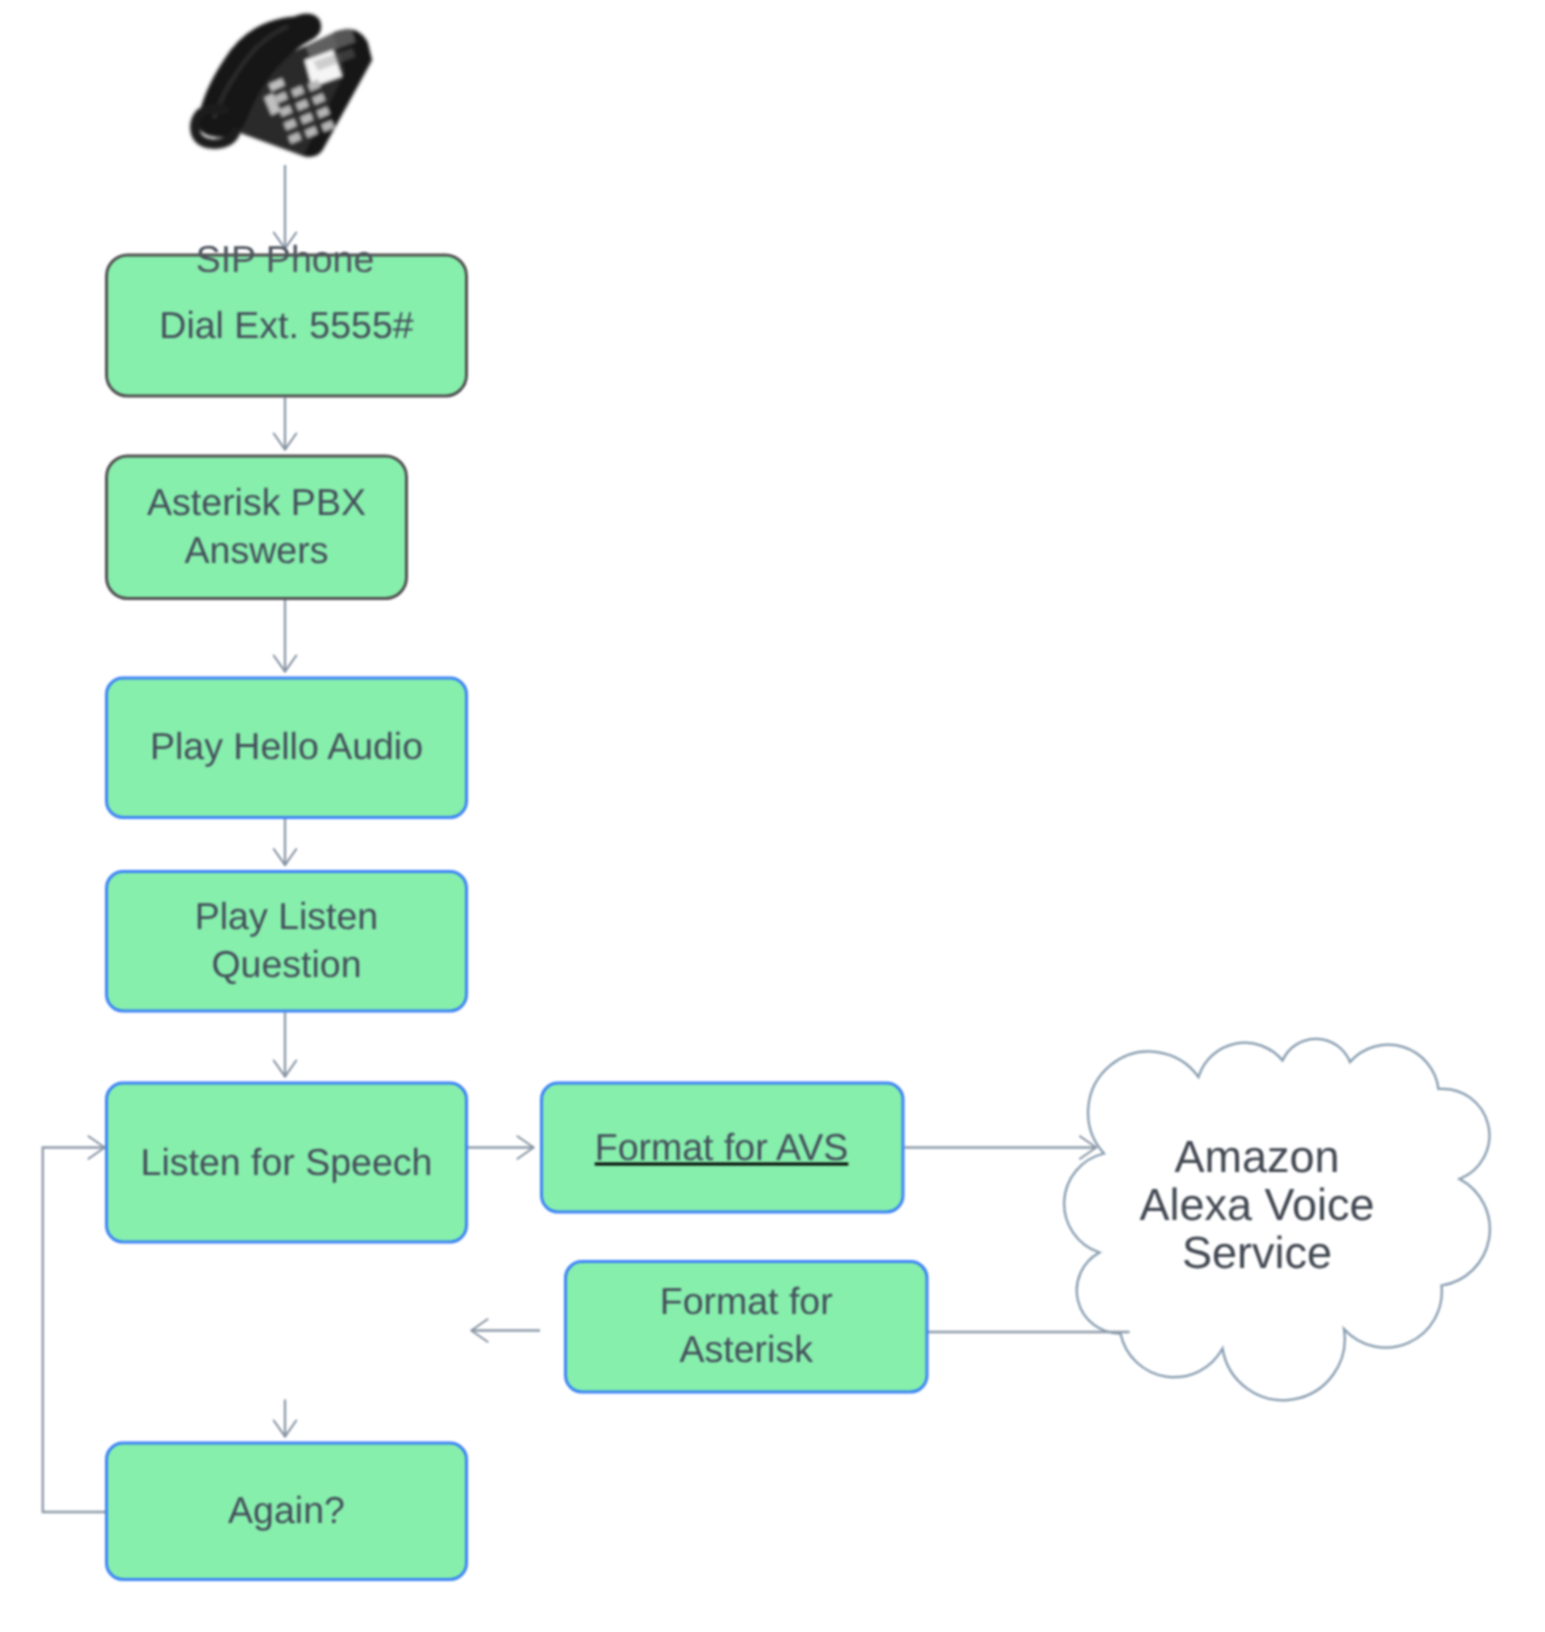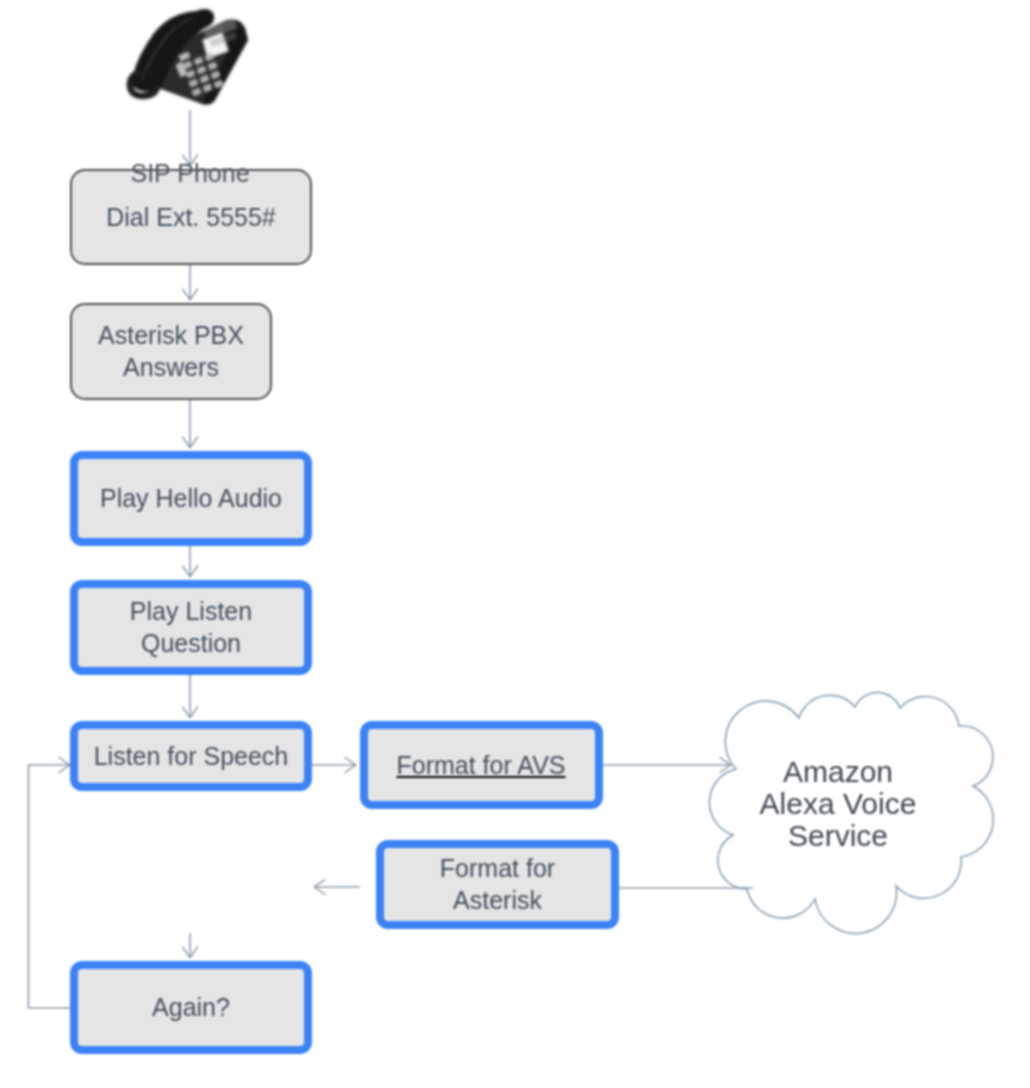--- a/index.html
+++ b/index.html
@@ -1,23 +1,23 @@
 <!DOCTYPE html>
 <html><head>
 <meta charset="utf-8">
 <title>Asterisk Alexa Voice Service Call Flow</title>
 <style>
   html,body{margin:0;padding:0;background:#ffffff;}
   body{width:1030px;height:1088px;overflow:hidden;
        font-family:"Liberation Sans",sans-serif;}
   #stage{position:relative;width:1030px;height:1088px;background:#fff;filter:blur(0.8px);}
   .node{position:absolute;box-sizing:border-box;display:flex;align-items:center;
-        justify-content:center;text-align:center;border-radius:12px;background:#e5e5e5;}
+        justify-content:center;text-align:center;border-radius:12px;background:#86efac;}
   .node.gray{border:2px solid #4f4f4f;border-radius:15px;}
-  .node.green{border:8px solid #3b82f6;border-radius:12px;}
+  .node.green{border:2px solid #3b82f6;border-radius:12px;}
   .lbl{color:#444e5a;font-size:25px;line-height:32px;white-space:pre-line;}
   #sipcap{position:absolute;color:#4e555e;font-size:25px;left:69px;width:242px;
           text-align:center;top:119px;margin-top:40px;}
   svg.layer{position:absolute;left:0;top:0;width:1030px;height:1088px;}
   #cloudtext{position:absolute;text-align:center;color:#414751;font-size:30px;
              line-height:32px;white-space:pre-line;left:703px;width:270px;top:756px;}
 </style>
 </head>
 <body>
 
@@ -92,21 +92,21 @@
     <span class="lbl">Asterisk PBX
 Answers</span>
   </div>
   <div class="node green" style="left:70px;top:450.5px;width:242px;height:95.5px;">
     <span class="lbl">Play Hello Audio</span>
   </div>
   <div class="node green" style="left:70px;top:579.5px;width:242px;height:95.5px;">
     <span class="lbl">Play Listen
 Question</span>
   </div>
-  <div class="node green" style="left:70px;top:720.5px;width:242px;height:70px;">
+  <div class="node green" style="left:70px;top:720.5px;width:242px;height:108px;">
     <span class="lbl">Listen for Speech</span>
   </div>
   <div class="node green" style="left:70px;top:960.5px;width:242px;height:93.5px;">
     <span class="lbl">Again?</span>
   </div>
   <div class="node green" style="left:359.5px;top:720.5px;width:243px;height:88.5px;text-decoration:underline;">
     <span class="lbl">Format for AVS</span>
   </div>
   <div class="node green" style="left:376px;top:839.5px;width:243px;height:89px;">
     <span class="lbl">Format for

